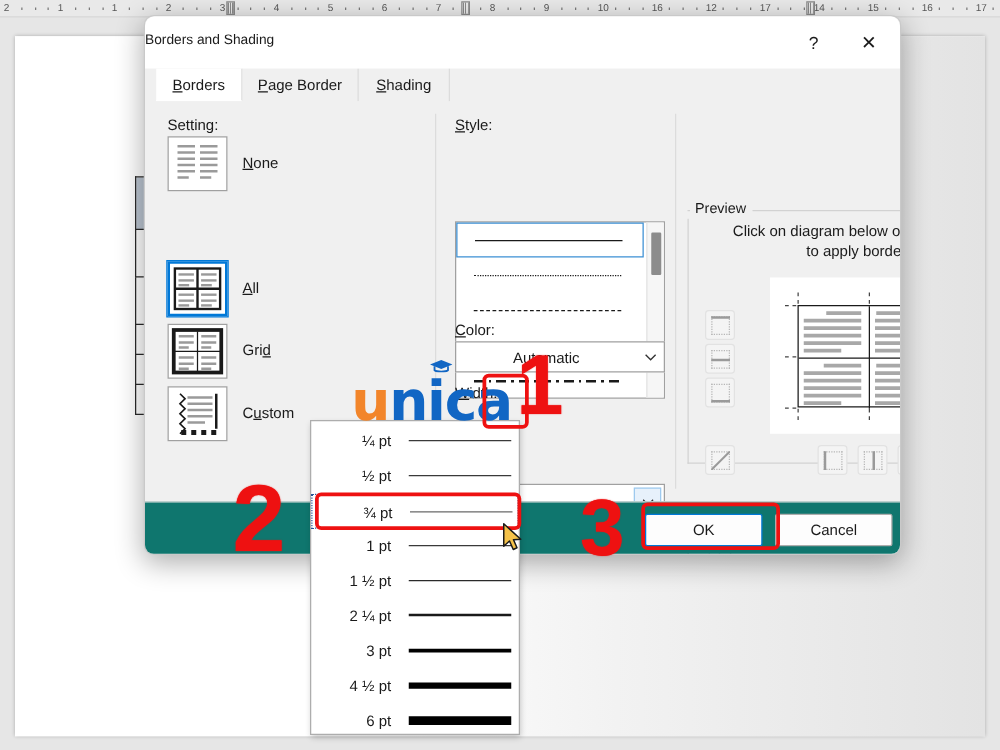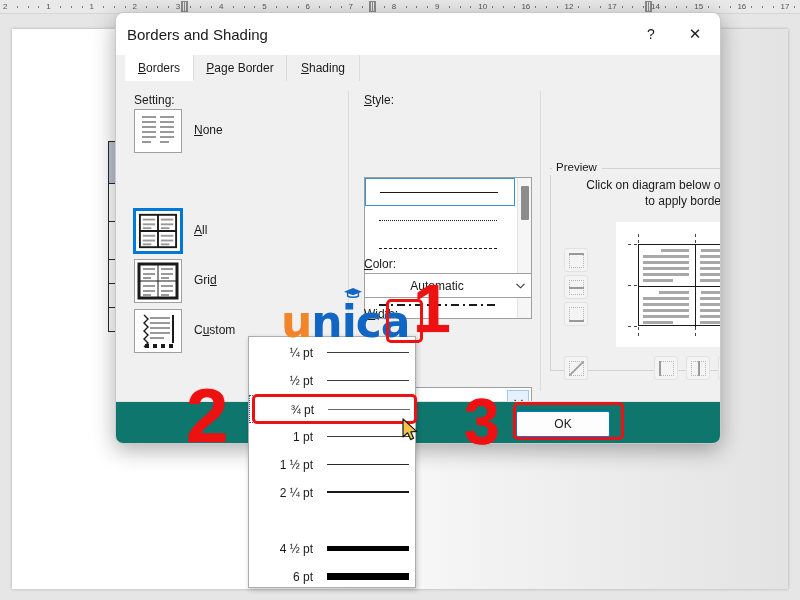--- a/index.html
+++ b/index.html
@@ -64,22 +64,22 @@
     border: 1px solid #c9c9c9;
     border-radius: 8px;
     box-shadow: 0 6px 22px rgba(0,0,0,.32);
     overflow: hidden;
   }
   .titlebar {
     height: 42px; background: #fff; position: relative;
     border-top-left-radius: 8px; border-top-right-radius: 8px;
   }
   .dlg-title {
-    position: absolute; left: 11px; top: 13px;
-    font-size: 15px; color: #1a1a1a;
+    position: absolute; left: 0; top: 13px;
+    font-size: 11px; color: #1a1a1a;
   }
   .tb-btn {
     position: absolute; top: 0; width: 42px; height: 42px;
     display: flex; align-items: center; justify-content: center;
     font-size: 14px; color: #1a1a1a; cursor: default;
   }
   .tb-btn.help { right: 48px; }
   .tb-btn.close { right: 4px; font-size: 15px; }
 
   
@@ -673,20 +673,21 @@
       <div class="lbl" style="left:434px;top:328px;">A<u>p</u>ply to:</div>
       <div class="apply-combo">
         <span class="aval">Table</span>
 
       </div>
 
     </div>
 
     <div class="dlg-footer">
       <div class="btn primary" style="left:400px;top:9px;width:94px;height:26px;">OK</div>
+      <div class="btn" style="left:504px;top:9px;width:94px;height:26px;">Cancel</div>
     </div>
   </div>
 
   <div class="width-list">
     <div class="wl-item" style="top:2px;">
       <span class="wl-lbl">¼ pt</span>
       <span class="wl-line" style="top:13px;border-top:1px solid #3a3a3a;"></span>
     </div>
     <div class="wl-item" style="top:30px;">
       <span class="wl-lbl">½ pt</span>
@@ -700,20 +701,24 @@
       <span class="wl-lbl">1 pt</span>
       <span class="wl-line" style="top:13px;border-top:1.2px solid #3a3a3a;"></span>
     </div>
     <div class="wl-item" style="top:114px;">
       <span class="wl-lbl">1 ½ pt</span>
       <span class="wl-line" style="top:13px;border-top:1.8px solid #2a2a2a;"></span>
     </div>
     <div class="wl-item" style="top:142px;">
       <span class="wl-lbl">2 ¼ pt</span>
       <span class="wl-line" style="top:12px;border-top:2.6px solid #1a1a1a;"></span>
+    </div>
+    <div class="wl-item" style="top:170px;">
+      <span class="wl-lbl">3 pt</span>
+      <span class="wl-line" style="top:12px;border-top:3.6px solid #000;"></span>
     </div>
     <div class="wl-item" style="top:198px;">
       <span class="wl-lbl">4 ½ pt</span>
       <span class="wl-line" style="top:11px;border-top:5.4px solid #000;"></span>
     </div>
     <div class="wl-item" style="top:226px;">
       <span class="wl-lbl">6 pt</span>
       <span class="wl-line" style="top:10px;border-top:7.2px solid #000;"></span>
     </div>
   </div>

